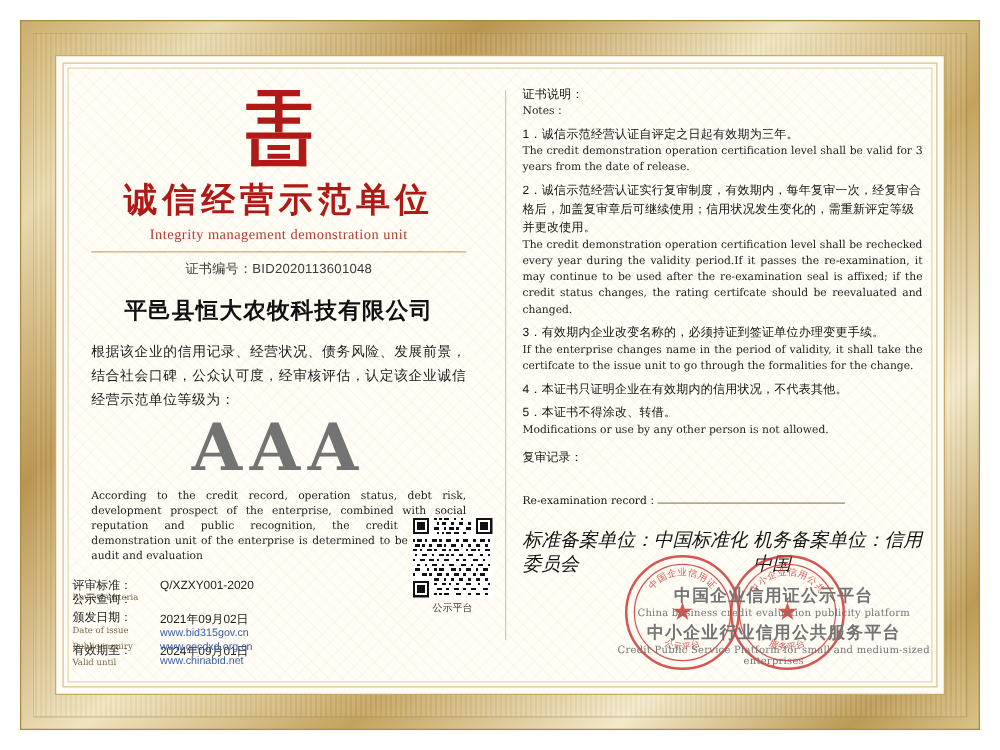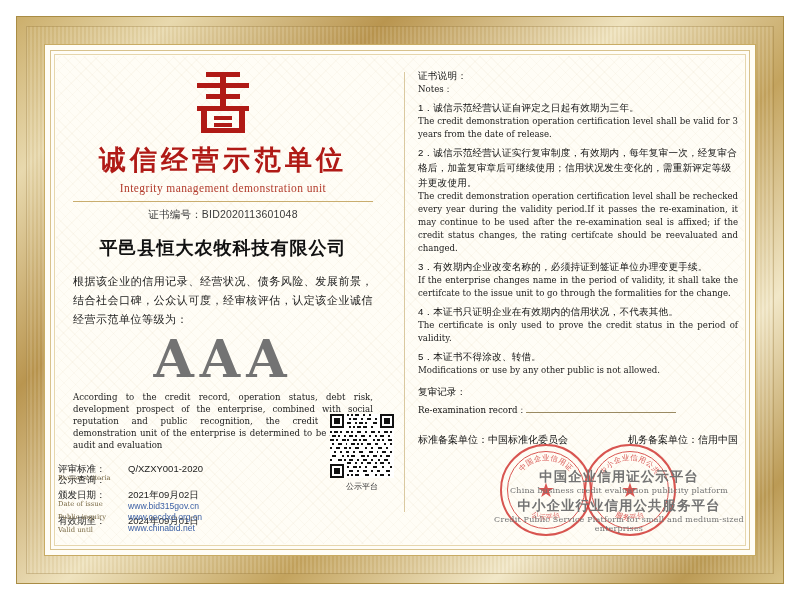--- a/index.html
+++ b/index.html
@@ -389,34 +389,33 @@
       <div class="r-item">
         <div class="r-cn">2．诚信示范经营认证实行复审制度，有效期内，每年复审一次，经复审合格后，加盖复审章后可继续使用；信用状况发生变化的，需重新评定等级并更改使用。</div>
         <div class="r-en">The credit demonstration operation certification level shall be rechecked every year during the validity period.If it passes the re-examination, it may continue to be used after the re-examination seal is affixed; if the credit status changes, the rating certifcate should be reevaluated and changed.</div>
       </div>
       <div class="r-item">
         <div class="r-cn">3．有效期内企业改变名称的，必须持证到签证单位办理变更手续。</div>
         <div class="r-en">If the enterprise changes name in the period of validity, it shall take the certifcate to the issue unit to go through the formalities for the change.</div>
       </div>
       <div class="r-item">
         <div class="r-cn">4．本证书只证明企业在有效期内的信用状况，不代表其他。</div>
-        <div class="r-en">The certificate is only used to prove the credit status in the period of validity.</div>
       </div>
       <div class="r-item">
         <div class="r-cn">5．本证书不得涂改、转借。</div>
-        <div class="r-en">Modifications or use by any other public is not allowed.</div>
+        <div class="r-en">Modifications or use by any other person is not allowed.</div>
       </div>
 
       <div class="r-line">复审记录：</div>
-      <div class="r-line" style="margin-top:3px;">
+      <div class="r-line" style="margin-top:19px;">
         <span class="en">Re-examination record：</span><span class="uline"></span>
       </div>
 
       <div style="position:relative;margin-top:16px;">
-        <div style="display:flex;justify-content:space-between;font-size:10px;color:#111;">
+        <div style="display:flex;justify-content:space-between;font-size:15px;color:#111;font-style:italic;">
           <span>标准备案单位：中国标准化委员会</span>
           <span>机务备案单位：信用中国</span>
         </div>
       </div>
     </div>
 
     <div class="seal" id="seal-left" style="left:456px;top:400px;">
       <div class="ring"></div>
       <svg width="88" height="88" viewBox="0 0 88 88">
         <defs>

